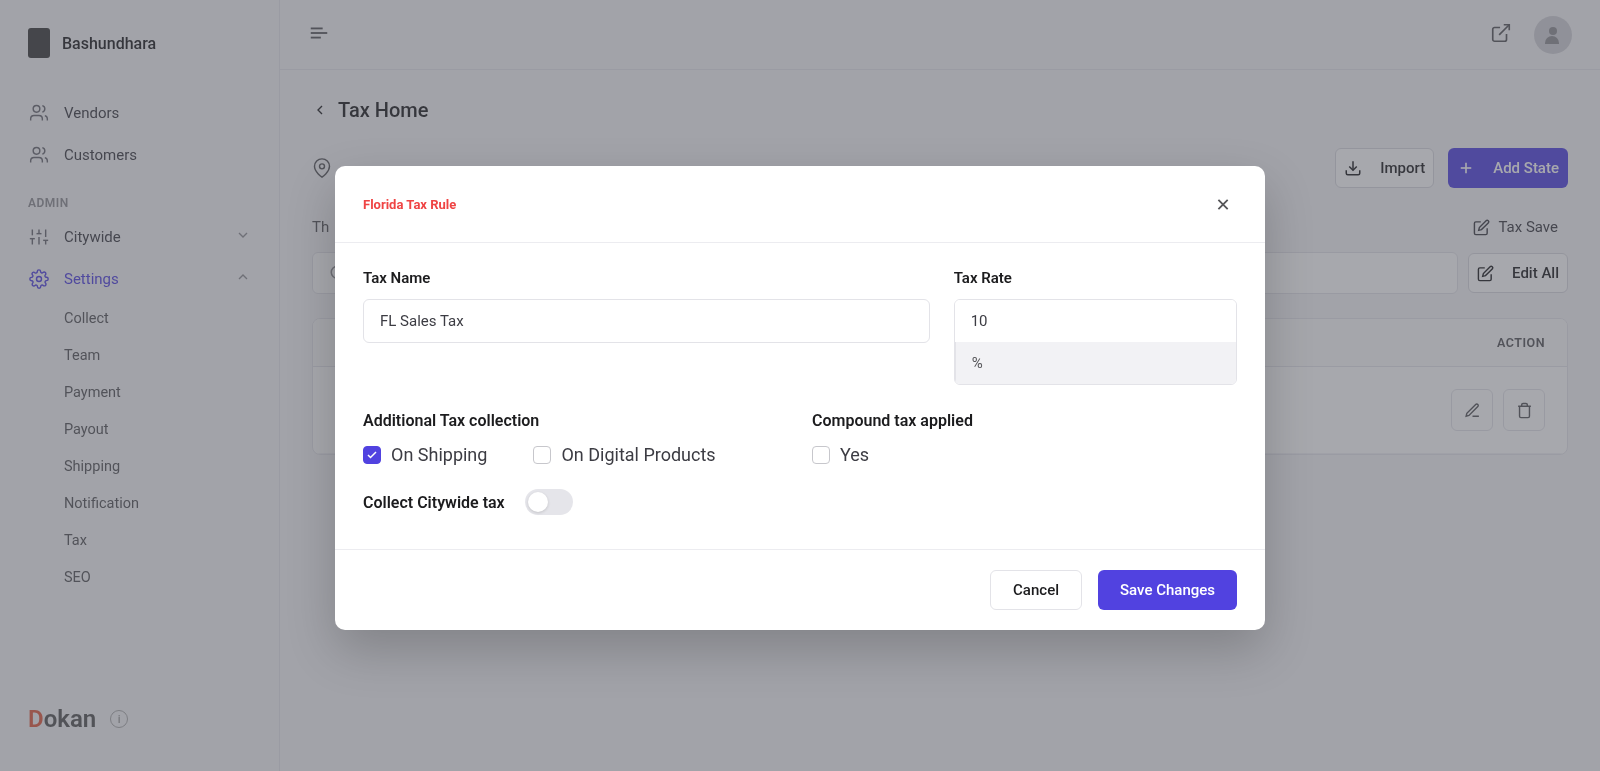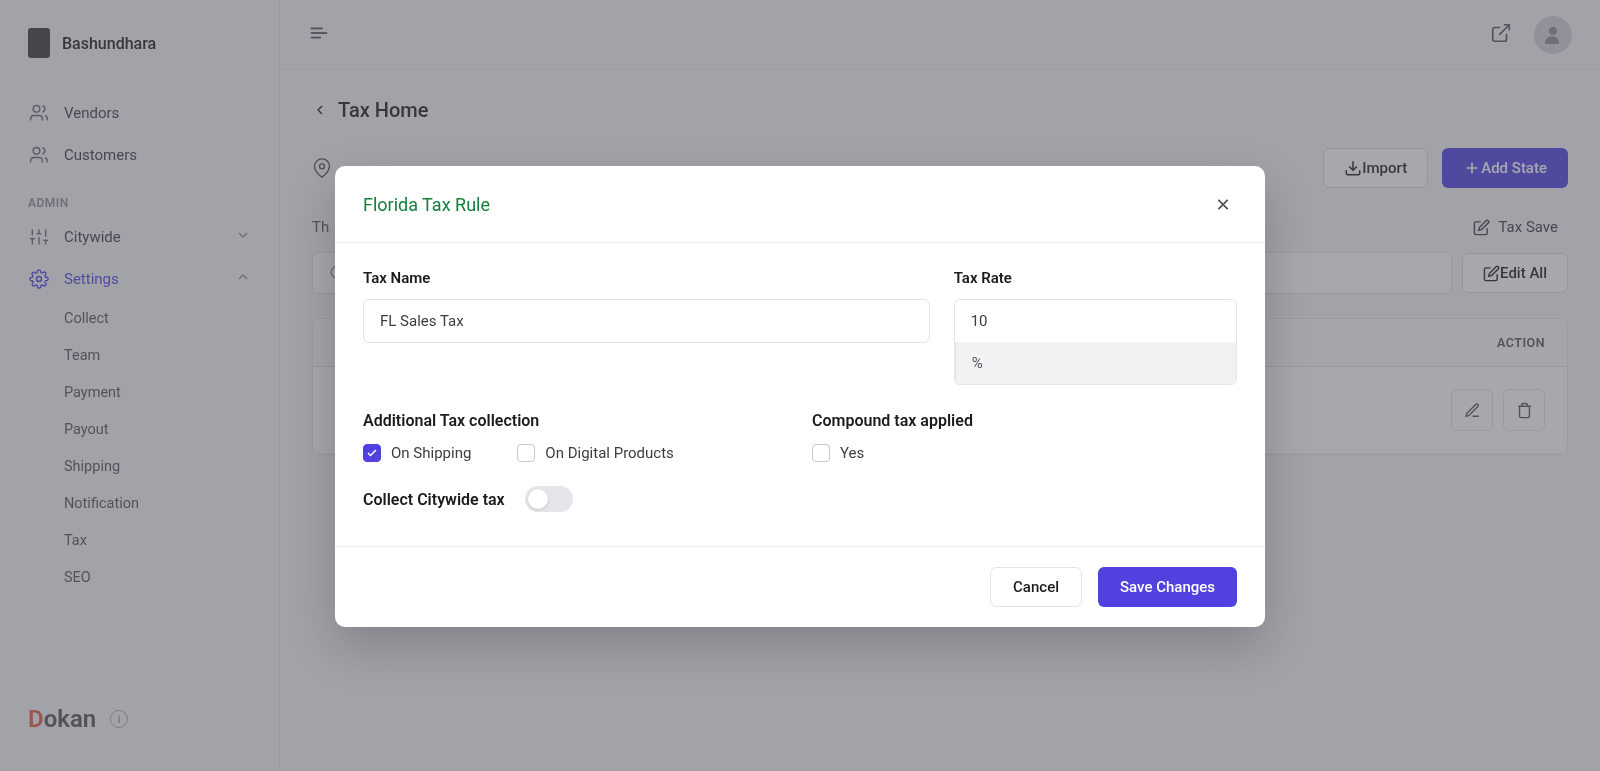--- a/index.html
+++ b/index.html
@@ -204,22 +204,22 @@
     
     .header-right {
       display: flex;
       align-items: center;
       gap: 14px;
     }
     
     .btn {
       display: flex;
       align-items: center;
-      gap: 0;
-      padding: 10px 20px;
+      gap: 18px;
+      padding: 10px 8px;
       border-radius: 6px;
       font-size: 15px;
       font-weight: 500;
       cursor: pointer;
       border: 1px solid transparent;
     }
     
     .btn-outline {
       background: #fff;
       border-color: #d8d8de;
@@ -332,23 +332,23 @@
     
     .modal-header {
       display: flex;
       justify-content: space-between;
       align-items: center;
       padding: 24px 28px;
       border-bottom: 1px solid #ececf0;
     }
     
     .modal-title {
-      font-size: 18px;
-      font-weight: 400;
-      color: #15803d;
+      font-size: 13px;
+      font-weight: 700;
+      color: #ef4444;
     }
     
     .close-btn {
       width: 28px;
       height: 28px;
       display: flex;
       align-items: center;
       justify-content: center;
       cursor: pointer;
       color: #555558;
@@ -424,21 +424,21 @@
     .checkbox-row {
       display: flex;
       gap: 46px;
       align-items: center;
     }
     
     .checkbox-item {
       display: flex;
       align-items: center;
       gap: 10px;
-      font-size: 15px;
+      font-size: 18px;
       color: #3c3c43;
       cursor: pointer;
     }
     
     .checkbox {
       width: 18px;
       height: 18px;
       border: 1.5px solid #c7c7cc;
       border-radius: 4px;
       display: flex;

